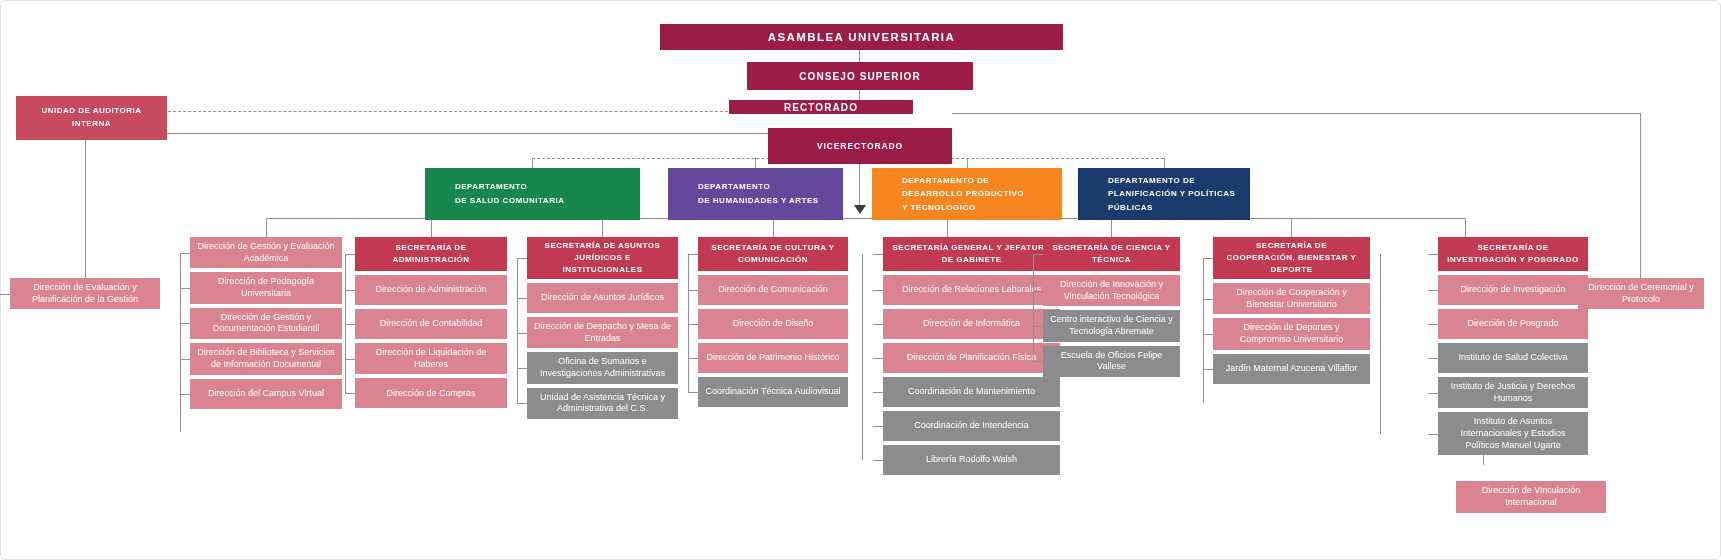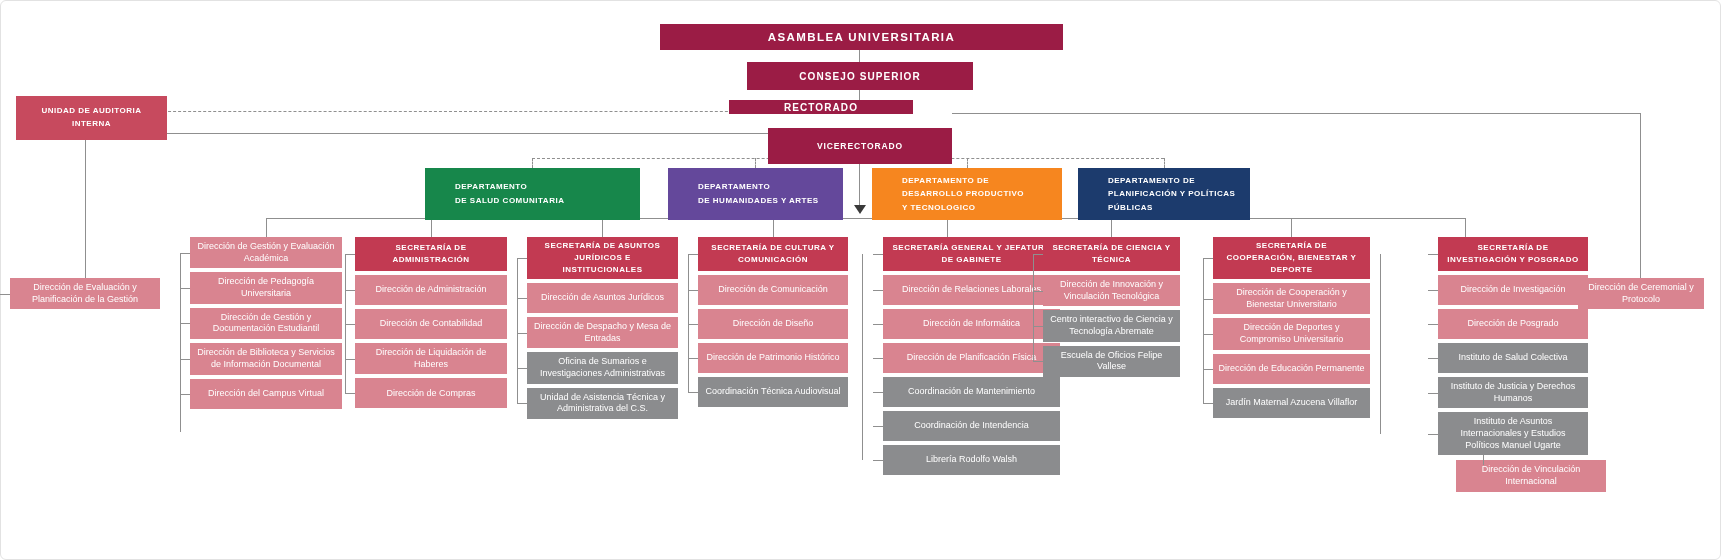--- a/index.html
+++ b/index.html
@@ -26,21 +26,21 @@
   .dept-4{left:1078px;width:172px;background:var(--navy);}
   
   .col{position:absolute;top:237px;display:flex;flex-direction:column;gap:4px;}
   .col-1{left:190px;width:152px;} .col-2{left:355px;width:152px;}
   .col-3{left:527px;width:151px;} .col-4{left:698px;width:150px;}
   .col-5{left:872px;width:177px;padding-left:11px;} .col-6{left:1043px;width:137px;}
   .col-7{left:1213px;width:157px;} .col-8{left:1390px;width:150px;padding-left:48px;}
   .col-head{position:relative;background:var(--red);color:#fff;min-height:34px;display:flex;align-items:center;justify-content:center;text-align:center;font-size:8px;font-weight:bold;letter-spacing:0.5px;line-height:1.5;padding:3px 8px;box-sizing:border-box;}
   .item{position:relative;color:#fff;min-height:30px;display:flex;align-items:center;justify-content:center;text-align:center;font-size:9px;line-height:1.3;padding:4px 5px;box-sizing:border-box;}
   .item.pink{background:var(--pink);} .item.gray{background:var(--gray);}
-  .item.offset{margin-left:18px;margin-right:-18px;margin-top:1px;}
+  .item.offset{margin-left:18px;margin-right:-18px;margin-top:22px;}
   .col-head::before,.item:not(.offset)::before{content:"";position:absolute;left:-10px;top:50%;width:10px;height:1px;background:var(--line);}
   .vline{position:absolute;left:-10px;width:1px;background:var(--line);}
   .stub{position:absolute;width:1px;background:var(--line);}
   
   .ln{position:absolute;background:var(--line);}
   .lnh{height:1px;} .lnv{width:1px;}
   .lndash-h{position:absolute;height:0;border-top:1px dashed var(--line);background:none;}
   .lndash-v{position:absolute;width:0;border-left:1px dashed var(--line);background:none;}
   .arrowhead{position:absolute;left:854px;top:205px;width:0;height:0;border-left:6px solid transparent;border-right:6px solid transparent;border-top:9px solid #3a3a3a;}
 </style>
@@ -146,21 +146,20 @@
       <div class="col-head">SECRETARÍA DE CIENCIA Y TÉCNICA</div>
       <div class="item pink">Dirección de Innovación y Vinculación Tecnológica</div>
       <div class="item gray">Centro interactivo de Ciencia y Tecnología Abremate</div>
       <div class="item gray">Escuela de Oficios Felipe Vallese</div>
     </div>
     <div class="col col-7">
       <div class="vline" style="top: 21px; height: 145px;"></div>
       <div class="col-head">SECRETARÍA DE COOPERACIÓN, BIENESTAR Y DEPORTE</div>
       <div class="item pink">Dirección de Cooperación y Bienestar Universitario</div>
       <div class="item pink">Dirección de Deportes y Compromiso Universitario</div>
-      <div class="item pink">Dirección de Educación Permanente</div>
       <div class="item gray">Jardín Maternal Azucena Villaflor</div>
     </div>
     <div class="col col-8">
       <div class="vline" style="top: 17px; height: 179.5px;"></div>
       <div class="col-head">SECRETARÍA DE INVESTIGACIÓN Y POSGRADO</div>
       <div class="item pink">Dirección de Investigación</div>
       <div class="item pink">Dirección de Posgrado</div>
       <div class="item gray">Instituto de Salud Colectiva</div>
       <div class="item gray">Instituto de Justicia y Derechos Humanos</div>
       <div class="item gray">Instituto de Asuntos Internacionales y Estudios Políticos Manuel Ugarte</div>

